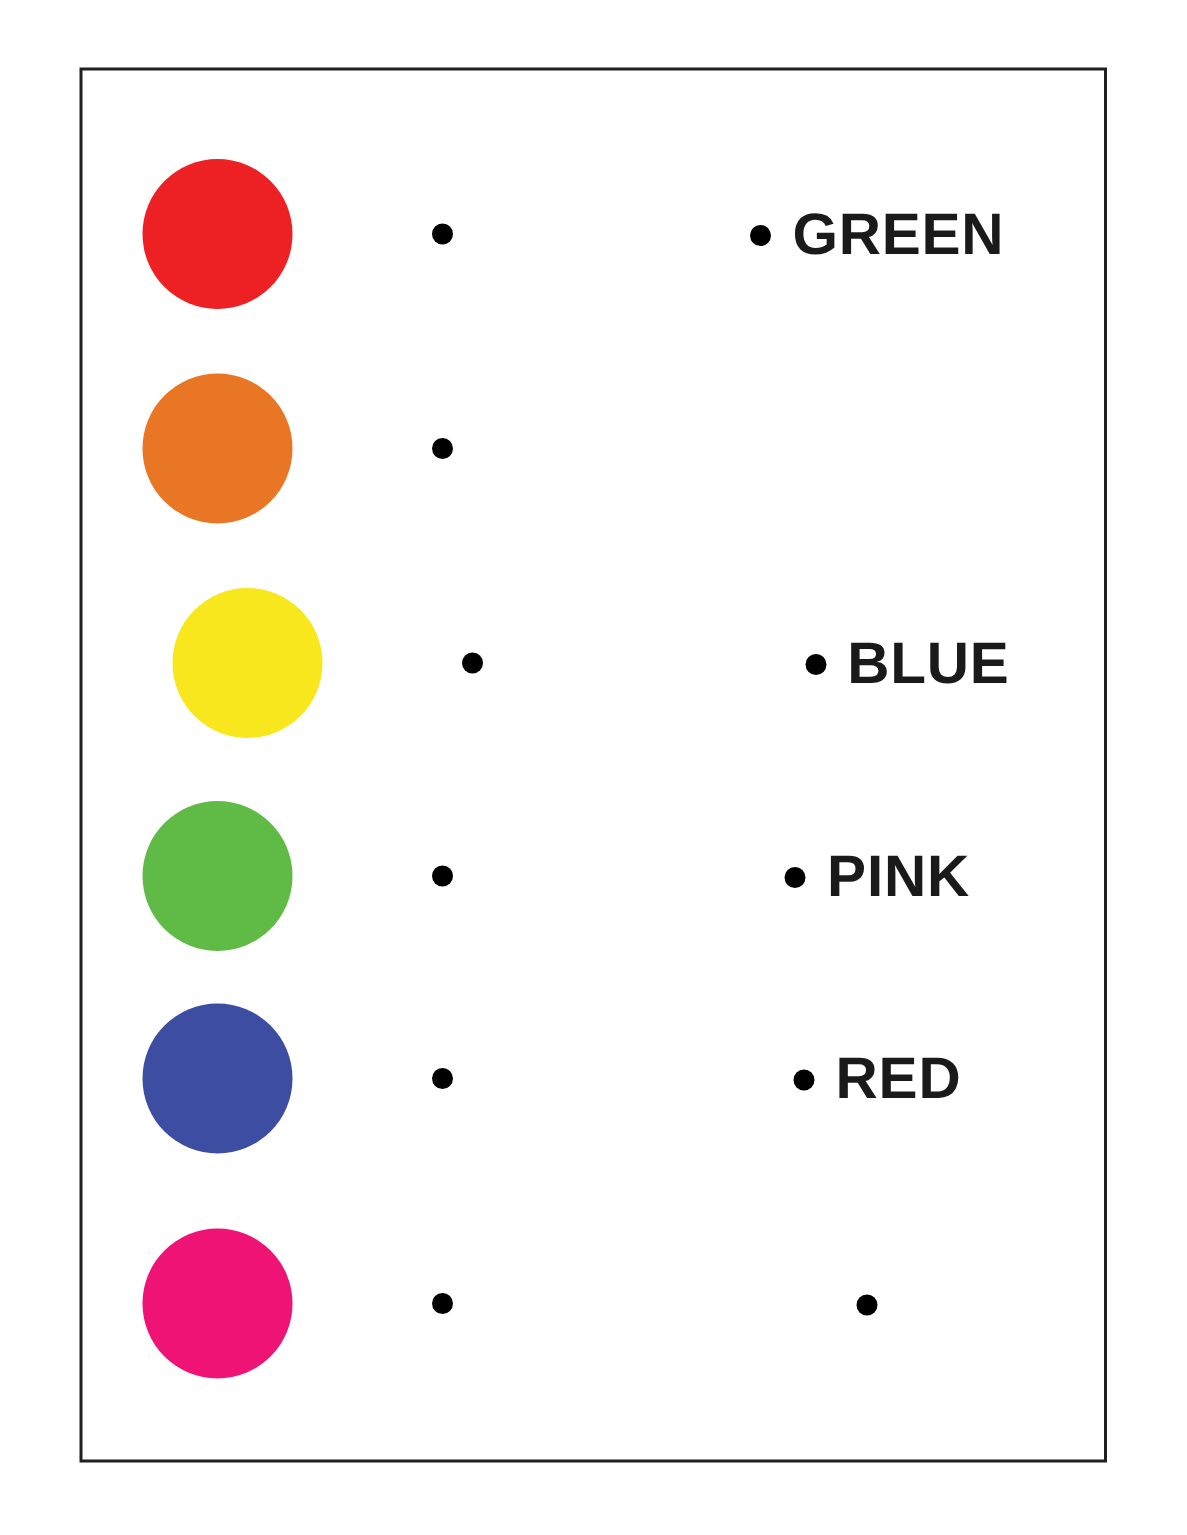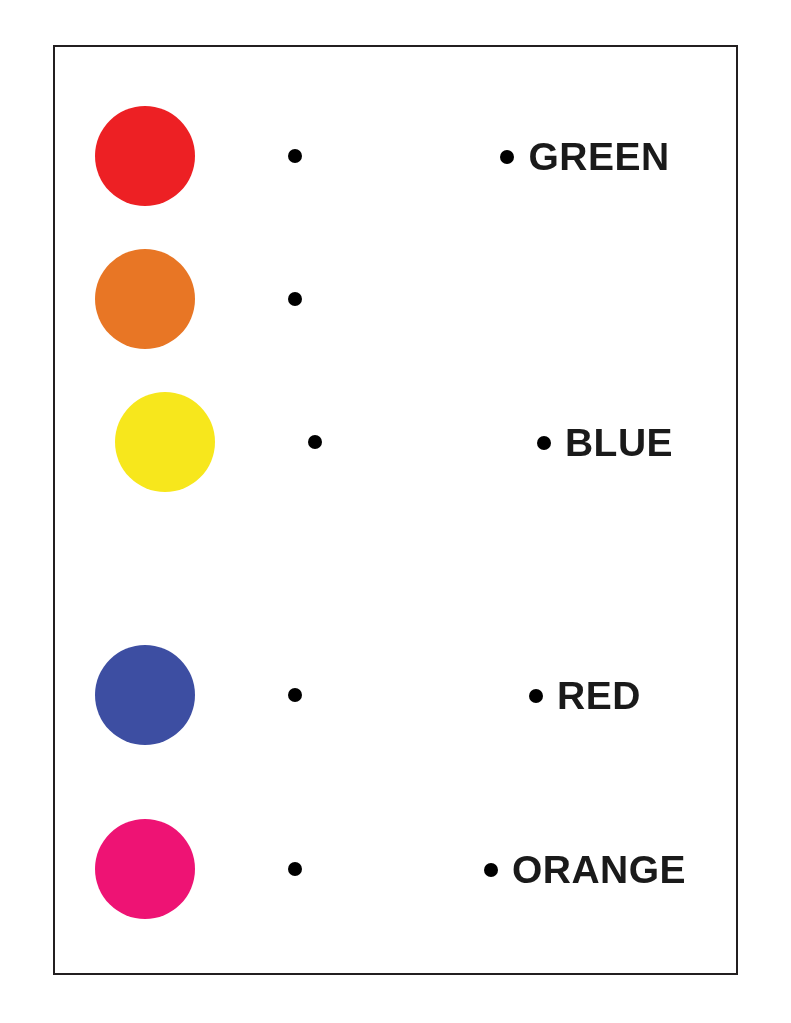--- a/index.html
+++ b/index.html
@@ -149,39 +149,50 @@
             <div class="color-circle" style="background: rgb(247, 231, 28);"></div>
           </div>
           <div class="mid-dot-cell">
             <div class="mid-dot" style="background: rgb(0, 0, 0);"></div>
           </div>
           <div class="label-cell">
             <span class="label-dot" style="background: rgb(0, 0, 0);"></span>
             <span class="label-text">BLUE</span>
           </div>
         </div>
-        <div class="match-row" style="top: 648px; padding-left: 32px;">
+        <div class="match-row" style="top: 537px;">
+          <div class="swatch-cell">
+            <div class="color-circle" style="background: rgb(95, 187, 70);"></div>
+          </div>
+          <div class="mid-dot-cell">
+            <div class="mid-dot" style="background: rgb(0, 0, 0);"></div>
+          </div>
+          <div class="label-cell">
+            <span class="label-dot" style="background: rgb(0, 0, 0);"></span>
+            <span class="label-text">PINK</span>
+          </div>
+        </div>
+        <div class="match-row" style="top: 672px; padding-left: 32px;">
           <div class="swatch-cell">
             <div class="color-circle" style="background: rgb(61, 78, 162);"></div>
           </div>
           <div class="mid-dot-cell">
             <div class="mid-dot" style="background: rgb(0, 0, 0);"></div>
           </div>
           <div class="label-cell">
             <span class="label-dot" style="background: rgb(0, 0, 0);"></span>
             <span class="label-text">RED</span>
           </div>
         </div>
         <div class="match-row" style="top: 822px;">
           <div class="swatch-cell">
             <div class="color-circle" style="background: rgb(238, 19, 116);"></div>
           </div>
           <div class="mid-dot-cell">
             <div class="mid-dot" style="background: rgb(0, 0, 0);"></div>
           </div>
           <div class="label-cell">
             <span class="label-dot" style="background: rgb(0, 0, 0);"></span>
-            <span class="label-text">ORANGE</span>
           </div>
         </div>
       </div>
   </div>
 </div>
 
 </body></html>

